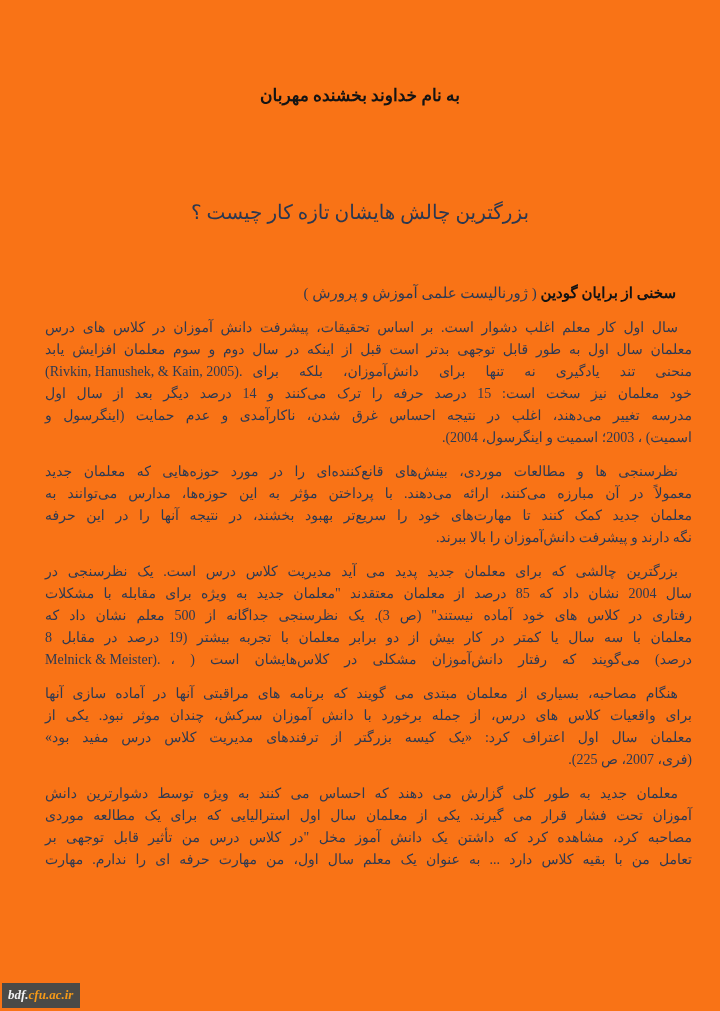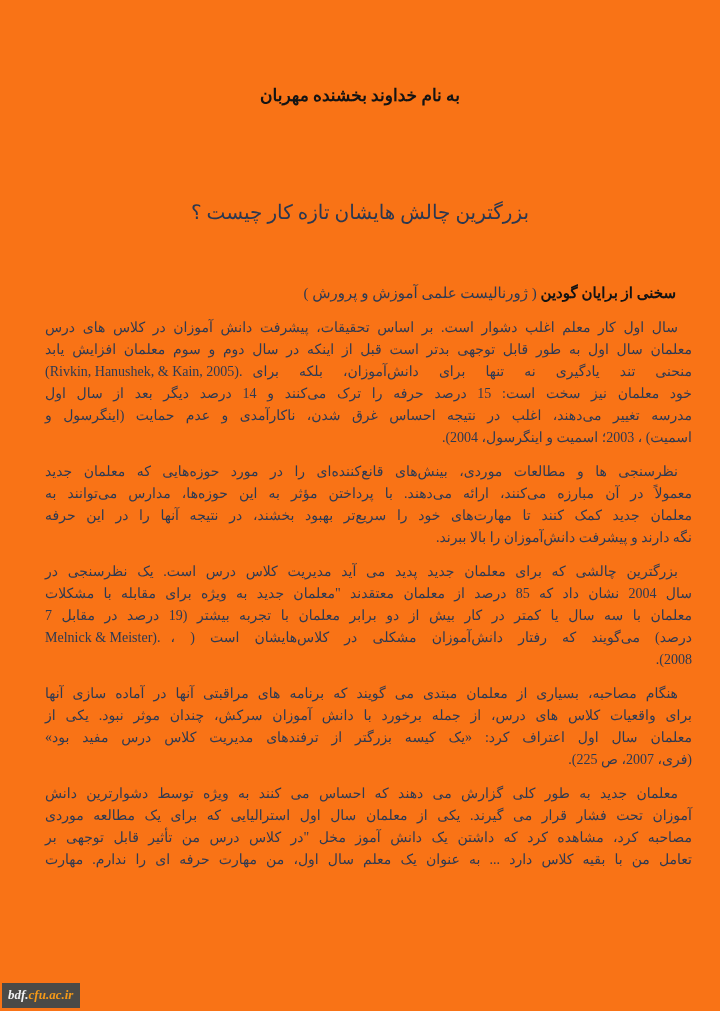--- a/index.html
+++ b/index.html
@@ -88,26 +88,26 @@
       </div>
       <div class="para">
         <div class="line j ind" dir="rtl">نظرسنجی ها و مطالعات موردی، بینش‌های قانع‌کننده‌ای را در مورد حوزه‌هایی که معلمان جدید</div>
         <div class="line j" dir="rtl">معمولاً در آن مبارزه می‌کنند، ارائه می‌دهند. با پرداختن مؤثر به این حوزه‌ها، مدارس می‌توانند به</div>
         <div class="line j" dir="rtl">معلمان جدید کمک کنند تا مهارت‌های خود را سریع‌تر بهبود بخشند، در نتیجه آنها را در این حرفه</div>
         <div class="line last" dir="rtl">نگه دارند و پیشرفت دانش‌آموزان را بالا ببرند.</div>
       </div>
       <div class="para">
         <div class="line j ind" dir="rtl">بزرگترین چالشی که برای معلمان جدید پدید می آید مدیریت کلاس درس است. یک نظرسنجی در</div>
         <div class="line j" dir="rtl">سال 2004 نشان داد که 85 درصد از معلمان معتقدند "معلمان جدید به ویژه برای مقابله با مشکلات</div>
-        <div class="line j" dir="rtl">معلمان با سه سال یا کمتر در کار بیش از دو برابر معلمان با تجربه بیشتر (19 درصد در مقابل 7</div>
+        <div class="line j" dir="rtl">رفتاری در کلاس های خود آماده نیستند" (ص 3). یک نظرسنجی جداگانه از 500 معلم نشان داد که</div>
+        <div class="line j" dir="rtl">معلمان با سه سال یا کمتر در کار بیش از دو برابر معلمان با تجربه بیشتر (19 درصد در مقابل 8</div>
         <div class="line mix">
           <span class="lt">Melnick &amp; Meister).</span>
           <span class="rt">درصد) می‌گویند که رفتار دانش‌آموزان مشکلی در کلاس‌هایشان است ( ،</span>
         </div>
-        <div class="line last" dir="rtl">2008).</div>
       </div>
       <div class="para">
         <div class="line j ind" dir="rtl">هنگام مصاحبه، بسیاری از معلمان مبتدی می گویند که برنامه های مراقبتی آنها در آماده سازی آنها</div>
         <div class="line j" dir="rtl">برای واقعیات کلاس های درس، از جمله برخورد با دانش آموزان سرکش، چندان موثر نبود. یکی از</div>
         <div class="line j" dir="rtl">معلمان سال اول اعتراف کرد: «یک کیسه بزرگتر از ترفندهای مدیریت کلاس درس مفید بود»</div>
         <div class="line last" dir="rtl">(فری، 2007، ص 225).</div>
       </div>
       <div class="para">
         <div class="line j ind" dir="rtl">معلمان جدید به طور کلی گزارش می دهند که احساس می کنند به ویژه توسط دشوارترین دانش</div>
         <div class="line j" dir="rtl">آموزان تحت فشار قرار می گیرند. یکی از معلمان سال اول استرالیایی که برای یک مطالعه موردی</div>

